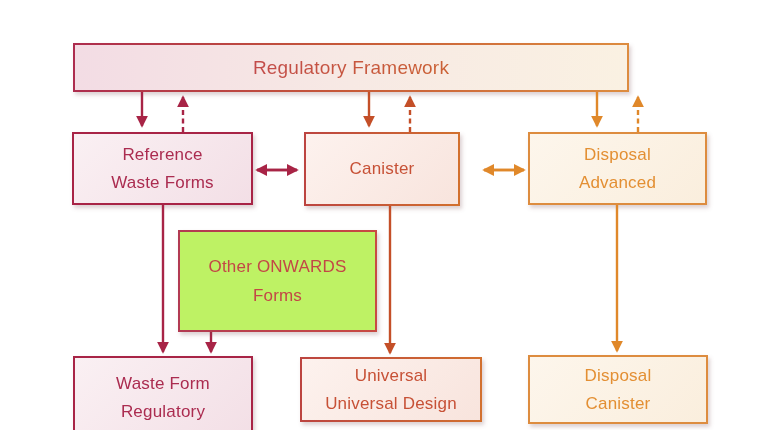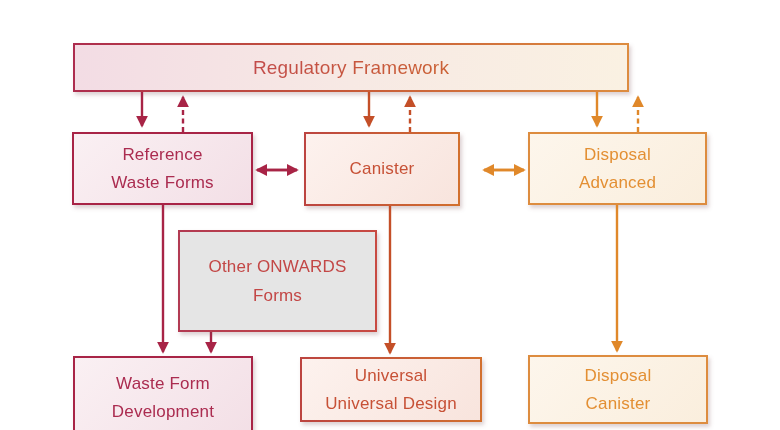--- a/index.html
+++ b/index.html
@@ -61,21 +61,21 @@
   .orange-box{
     background:linear-gradient(135deg,#fdf6ec,#faeedd);
     border:2px solid #dd8c3f;
     color:#e38f33;
   }
   .n-pathway{left:528px;top:132px;width:179px;height:73px;}
   .n-options{left:528px;top:355px;width:180px;height:69px;}
   
   .n-onwards{
     left:178px;top:230px;width:199px;height:102px;
-    background:#e5e5e5;
+    background:#bef264;
     border:2px solid;
     border-image:linear-gradient(90deg,#b23a52,#c84a42) 1;
     color:#c34746;
     line-height:29px;
     z-index:2;
   }
   svg.arrows{position:absolute;left:0;top:0;z-index:1;}
   .stroke-c{stroke:var(--crimson);}
   .stroke-r{stroke:var(--red-orange);}
   .stroke-o{stroke:var(--orange);}
@@ -139,21 +139,21 @@
     <span>Advanced</span>
   </div>
 
   <div class="node n-onwards">
     <span>Other ONWARDS</span>
     <span>Forms</span>
   </div>
 
   <div class="node crimson-box n-wfd">
     <span>Waste Form</span>
-    <span>Development</span>
+    <span>Regulatory</span>
   </div>
 
   <div class="node ro-box n-ucd">
     <span>Universal</span>
     <span>Universal Design</span>
   </div>
 
   <div class="node orange-box n-options">
     <span>Disposal</span>
     <span>Canister</span>

